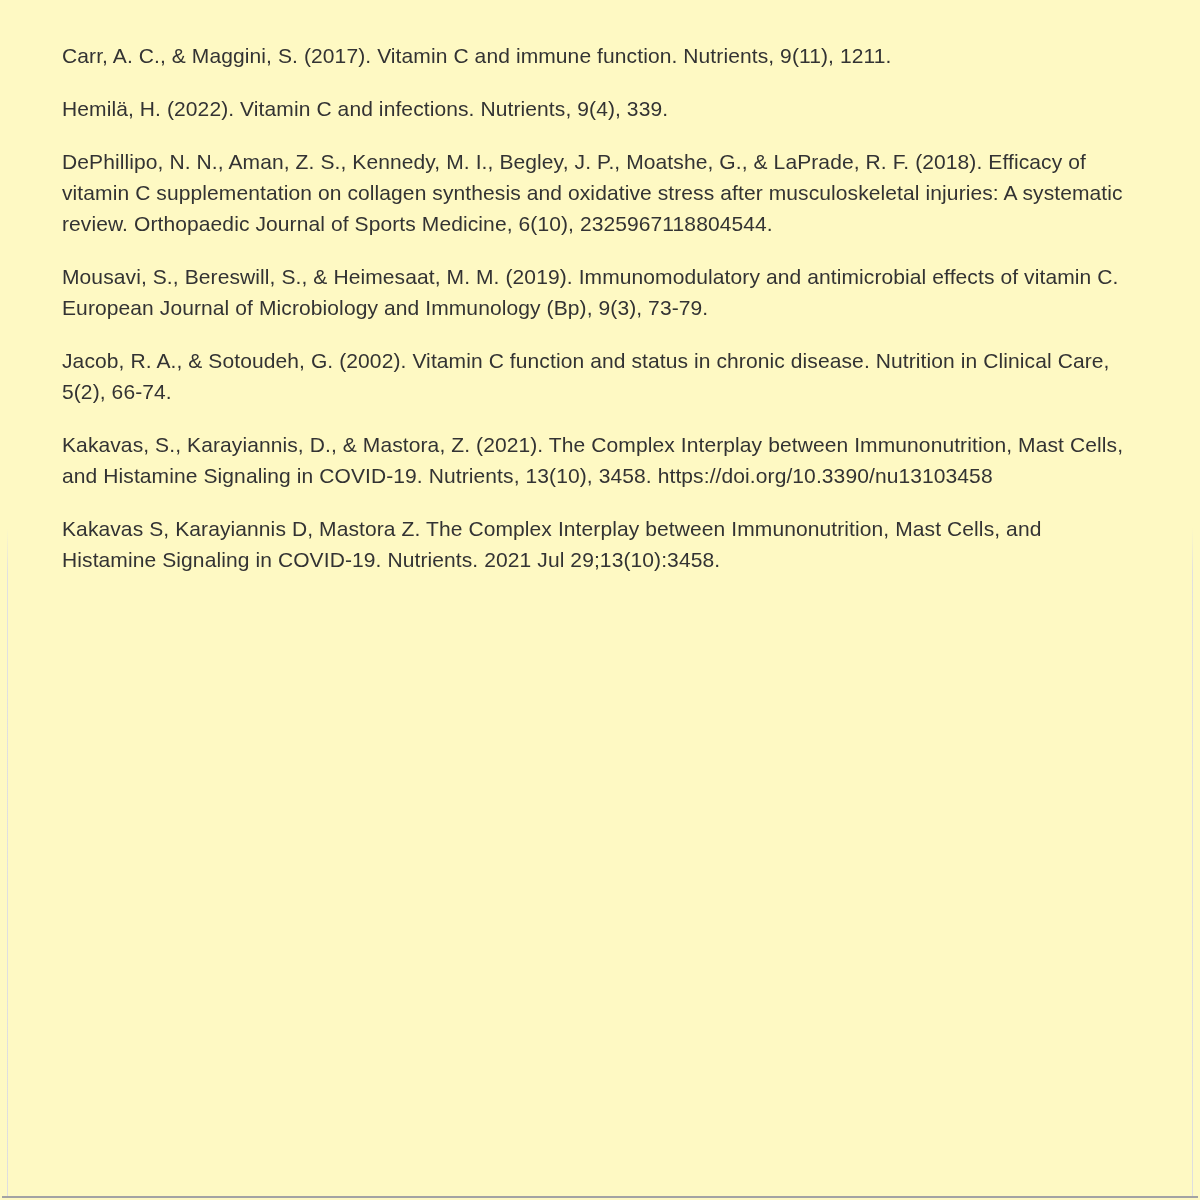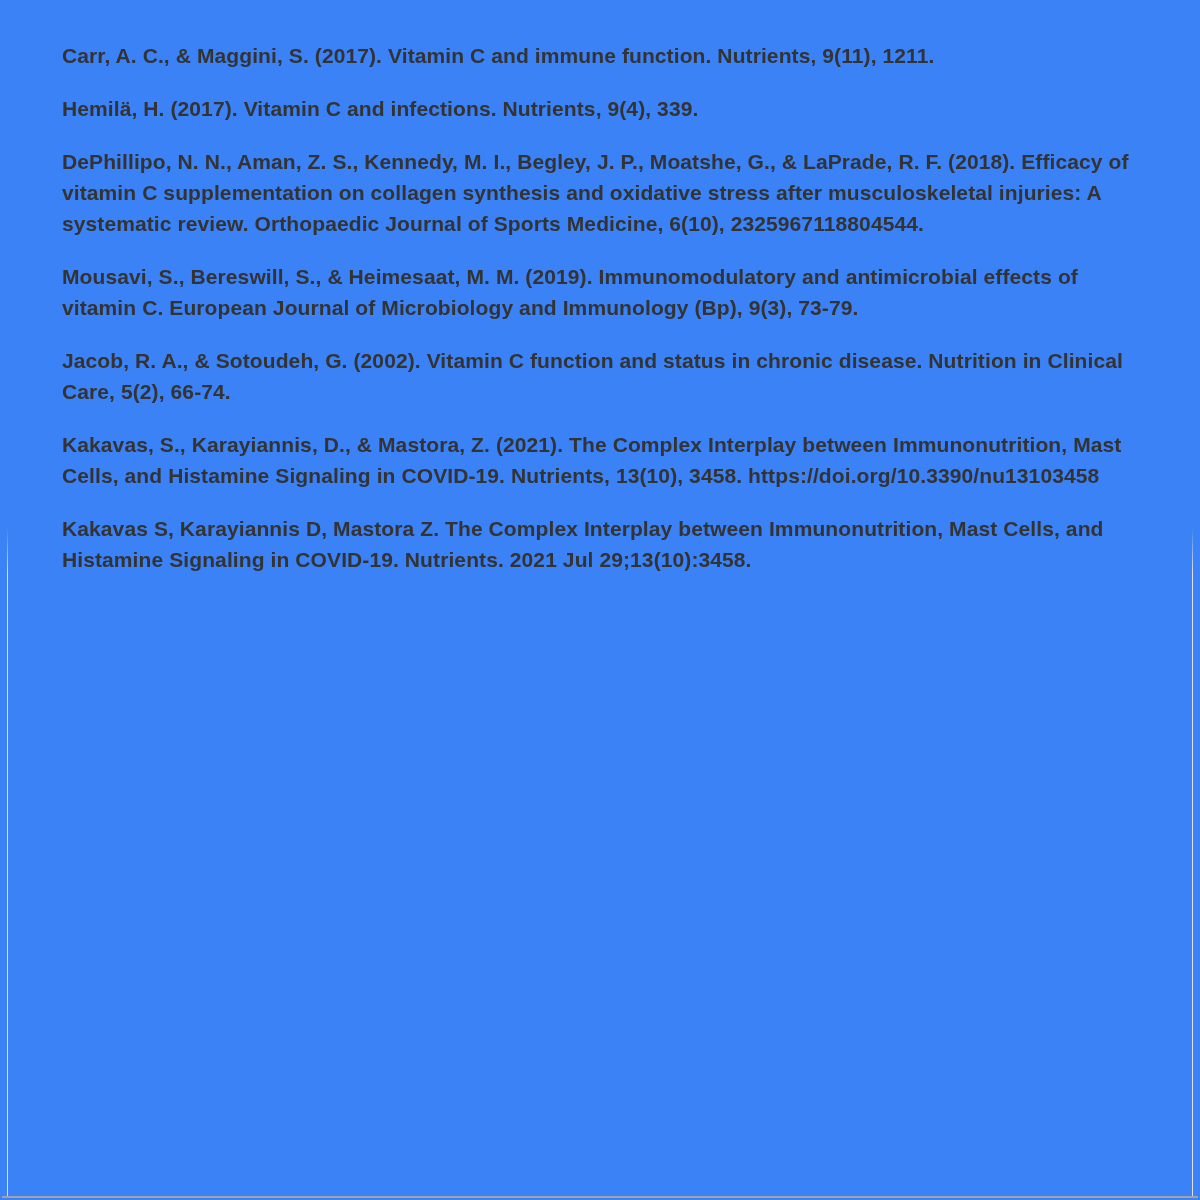--- a/index.html
+++ b/index.html
@@ -10,22 +10,21 @@
   body {
     width: 1200px;
     height: 1200px;
     overflow: hidden;
     position: relative;
     font-family: "Liberation Sans", sans-serif;
   }
   .page {
     position: absolute;
     inset: 0;
-    background: #3b82f6;
-    font-weight: bold;
+    background: #fef9c3;
   }
   .references {
     position: absolute;
     top: 40px;
     left: 62px;
     width: 1075px;
   }
   p.ref {
     margin: 0 0 22px 0;
     font-size: 21px;
@@ -60,21 +59,21 @@
     background: #a3a3a3;
   }
 </style>
 </head>
 <body>
 
 <div class="page">
 
   <div class="references">
     <p class="ref">Carr, A. C., &amp; Maggini, S. (2017). Vitamin C and immune function. Nutrients, 9(11), 1211.</p>
-    <p class="ref">Hemilä, H. (2017). Vitamin C and infections. Nutrients, 9(4), 339.</p>
+    <p class="ref">Hemilä, H. (2022). Vitamin C and infections. Nutrients, 9(4), 339.</p>
     <p class="ref">DePhillipo, N. N., Aman, Z. S., Kennedy, M. I., Begley, J. P., Moatshe, G., &amp; LaPrade, R. F. (2018). Efficacy of vitamin C supplementation on collagen synthesis and oxidative stress after musculoskeletal injuries: A systematic review. Orthopaedic Journal of Sports Medicine, 6(10), 2325967118804544.</p>
     <p class="ref">Mousavi, S., Bereswill, S., &amp; Heimesaat, M. M. (2019). Immunomodulatory and antimicrobial effects of vitamin C. European Journal of Microbiology and Immunology (Bp), 9(3), 73-79.</p>
     <p class="ref">Jacob, R. A., &amp; Sotoudeh, G. (2002). Vitamin C function and status in chronic disease. Nutrition in Clinical Care, 5(2), 66-74.</p>
     <p class="ref">Kakavas, S., Karayiannis, D., &amp; Mastora, Z. (2021). The Complex Interplay between Immunonutrition, Mast Cells, and Histamine Signaling in COVID-19. Nutrients, 13(10), 3458. https://doi.org/10.3390/nu13103458</p>
     <p class="ref">Kakavas S, Karayiannis D, Mastora Z. The Complex Interplay between Immunonutrition, Mast Cells, and Histamine Signaling in COVID-19. Nutrients. 2021 Jul 29;13(10):3458.</p>
   </div>
 
   <div class="edge-left"></div>
   <div class="edge-right"></div>
   <div class="edge-bottom"></div>

